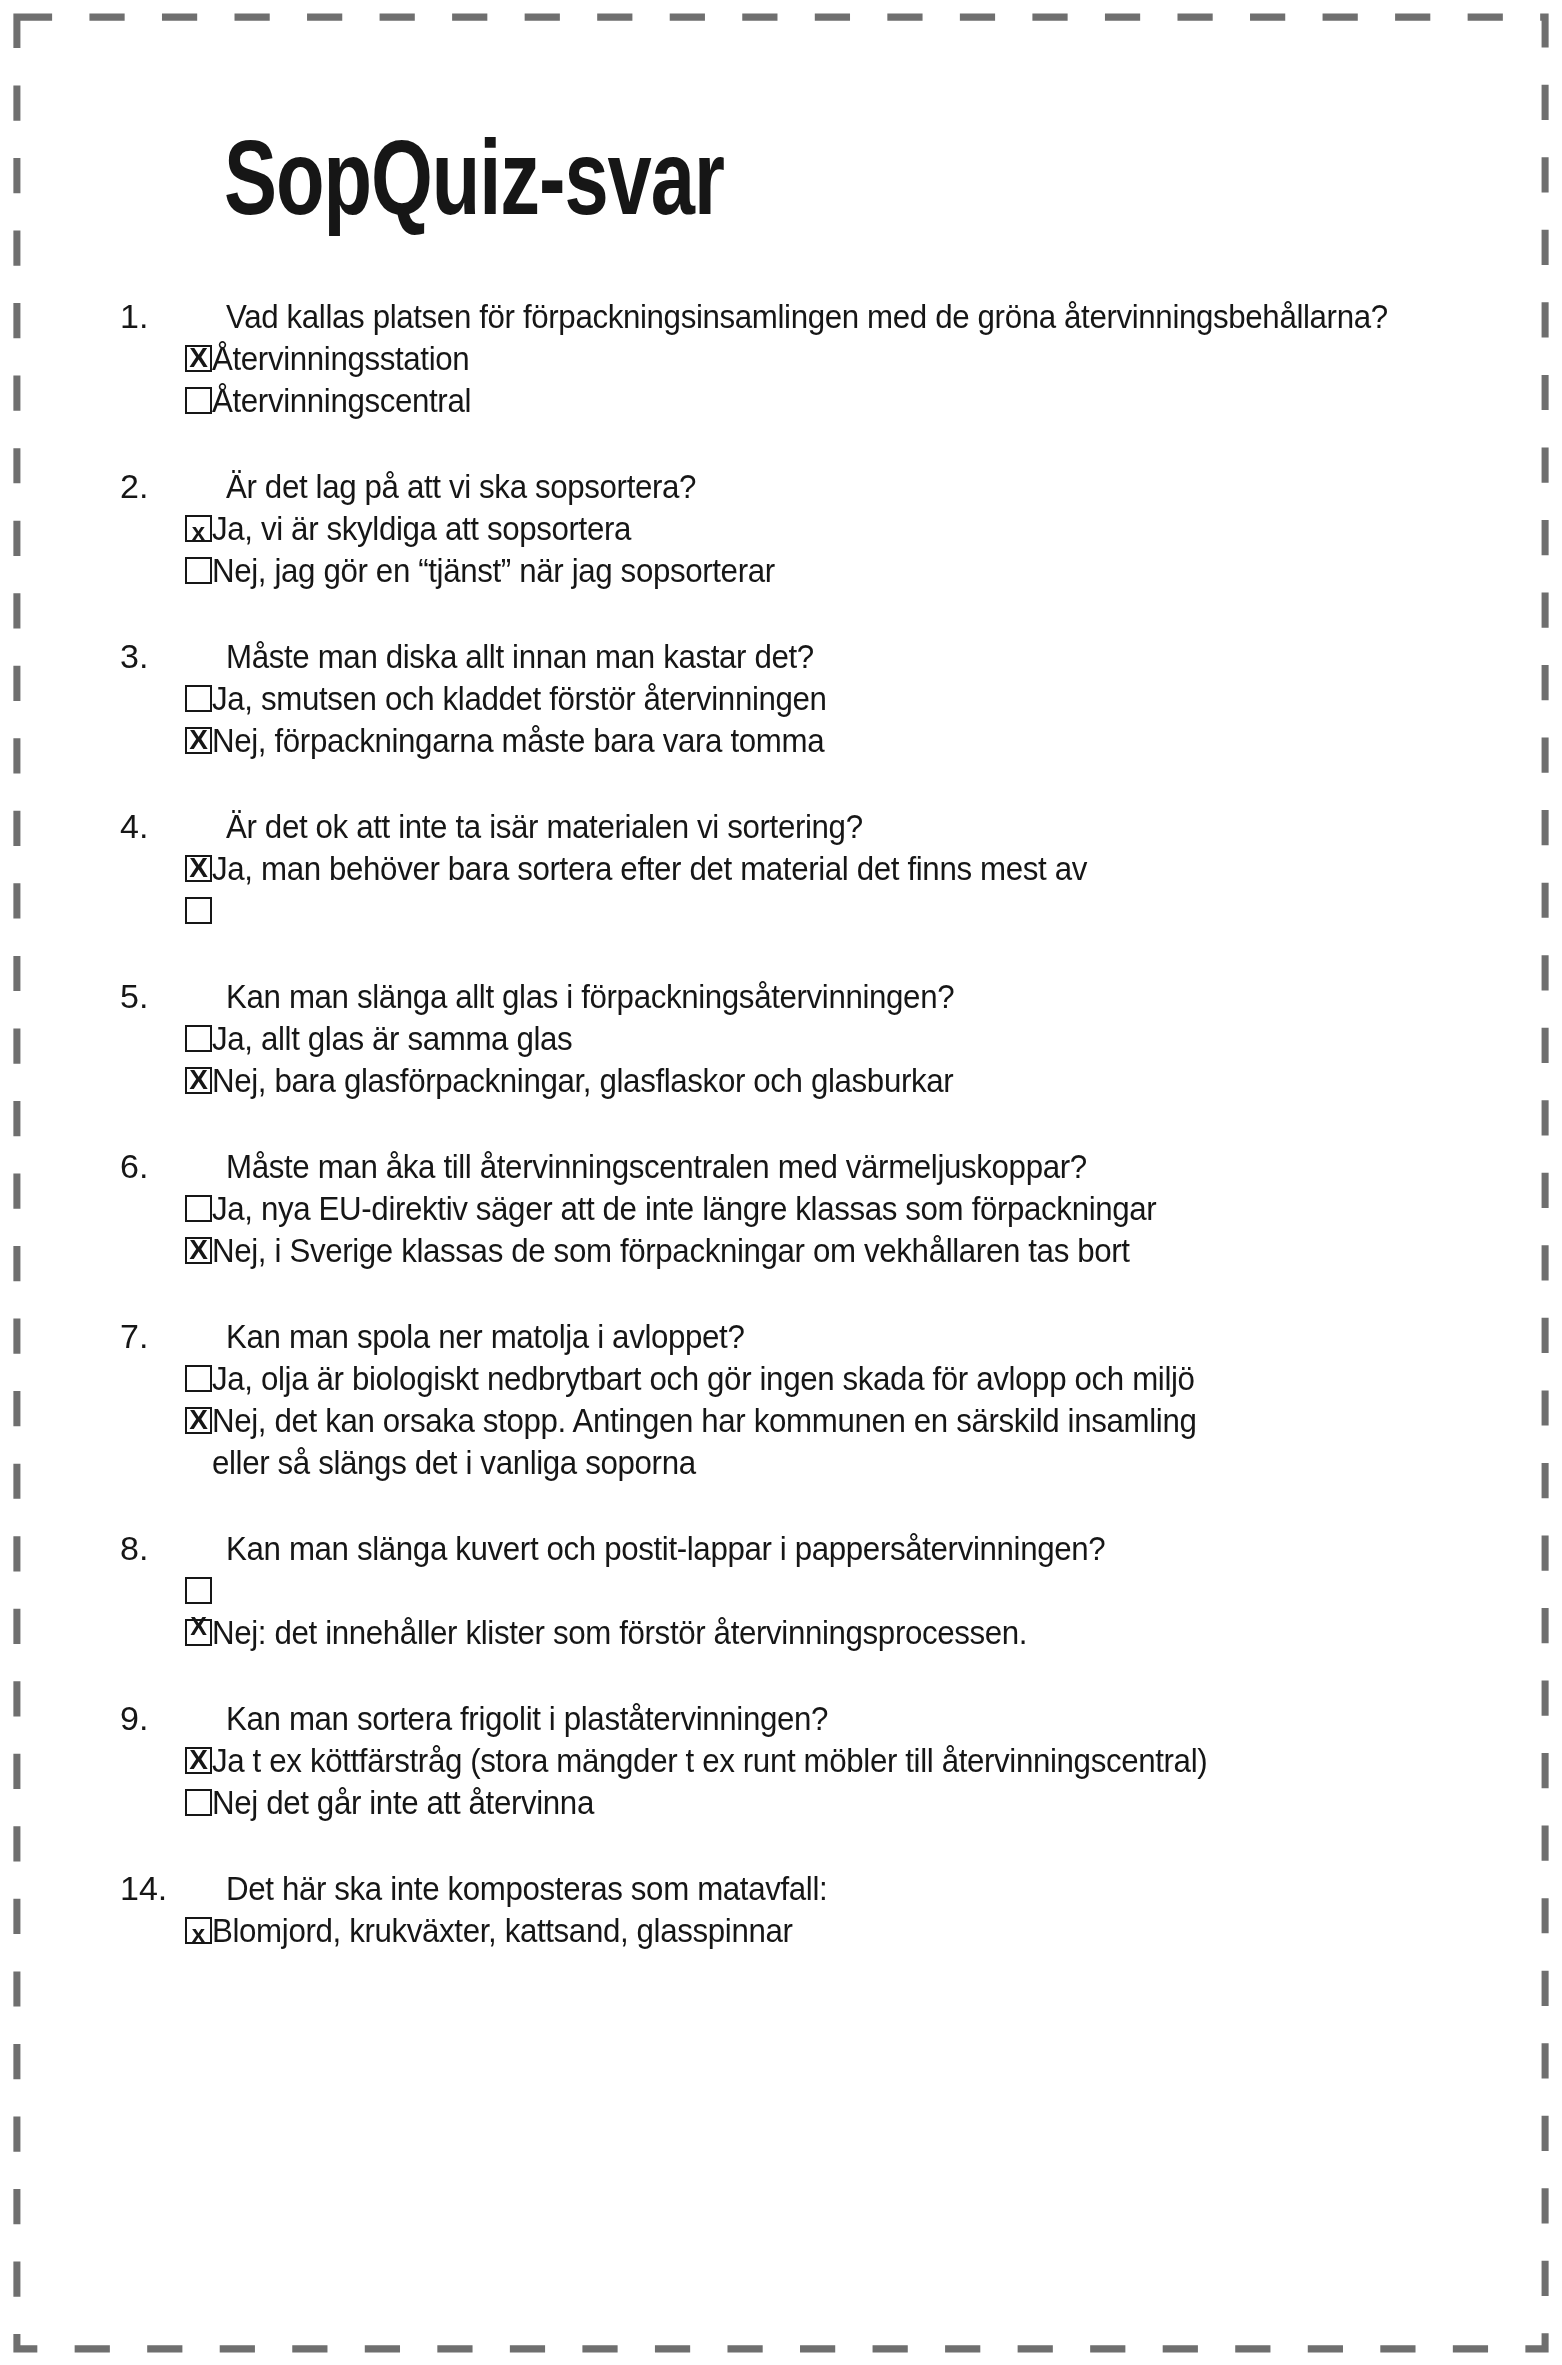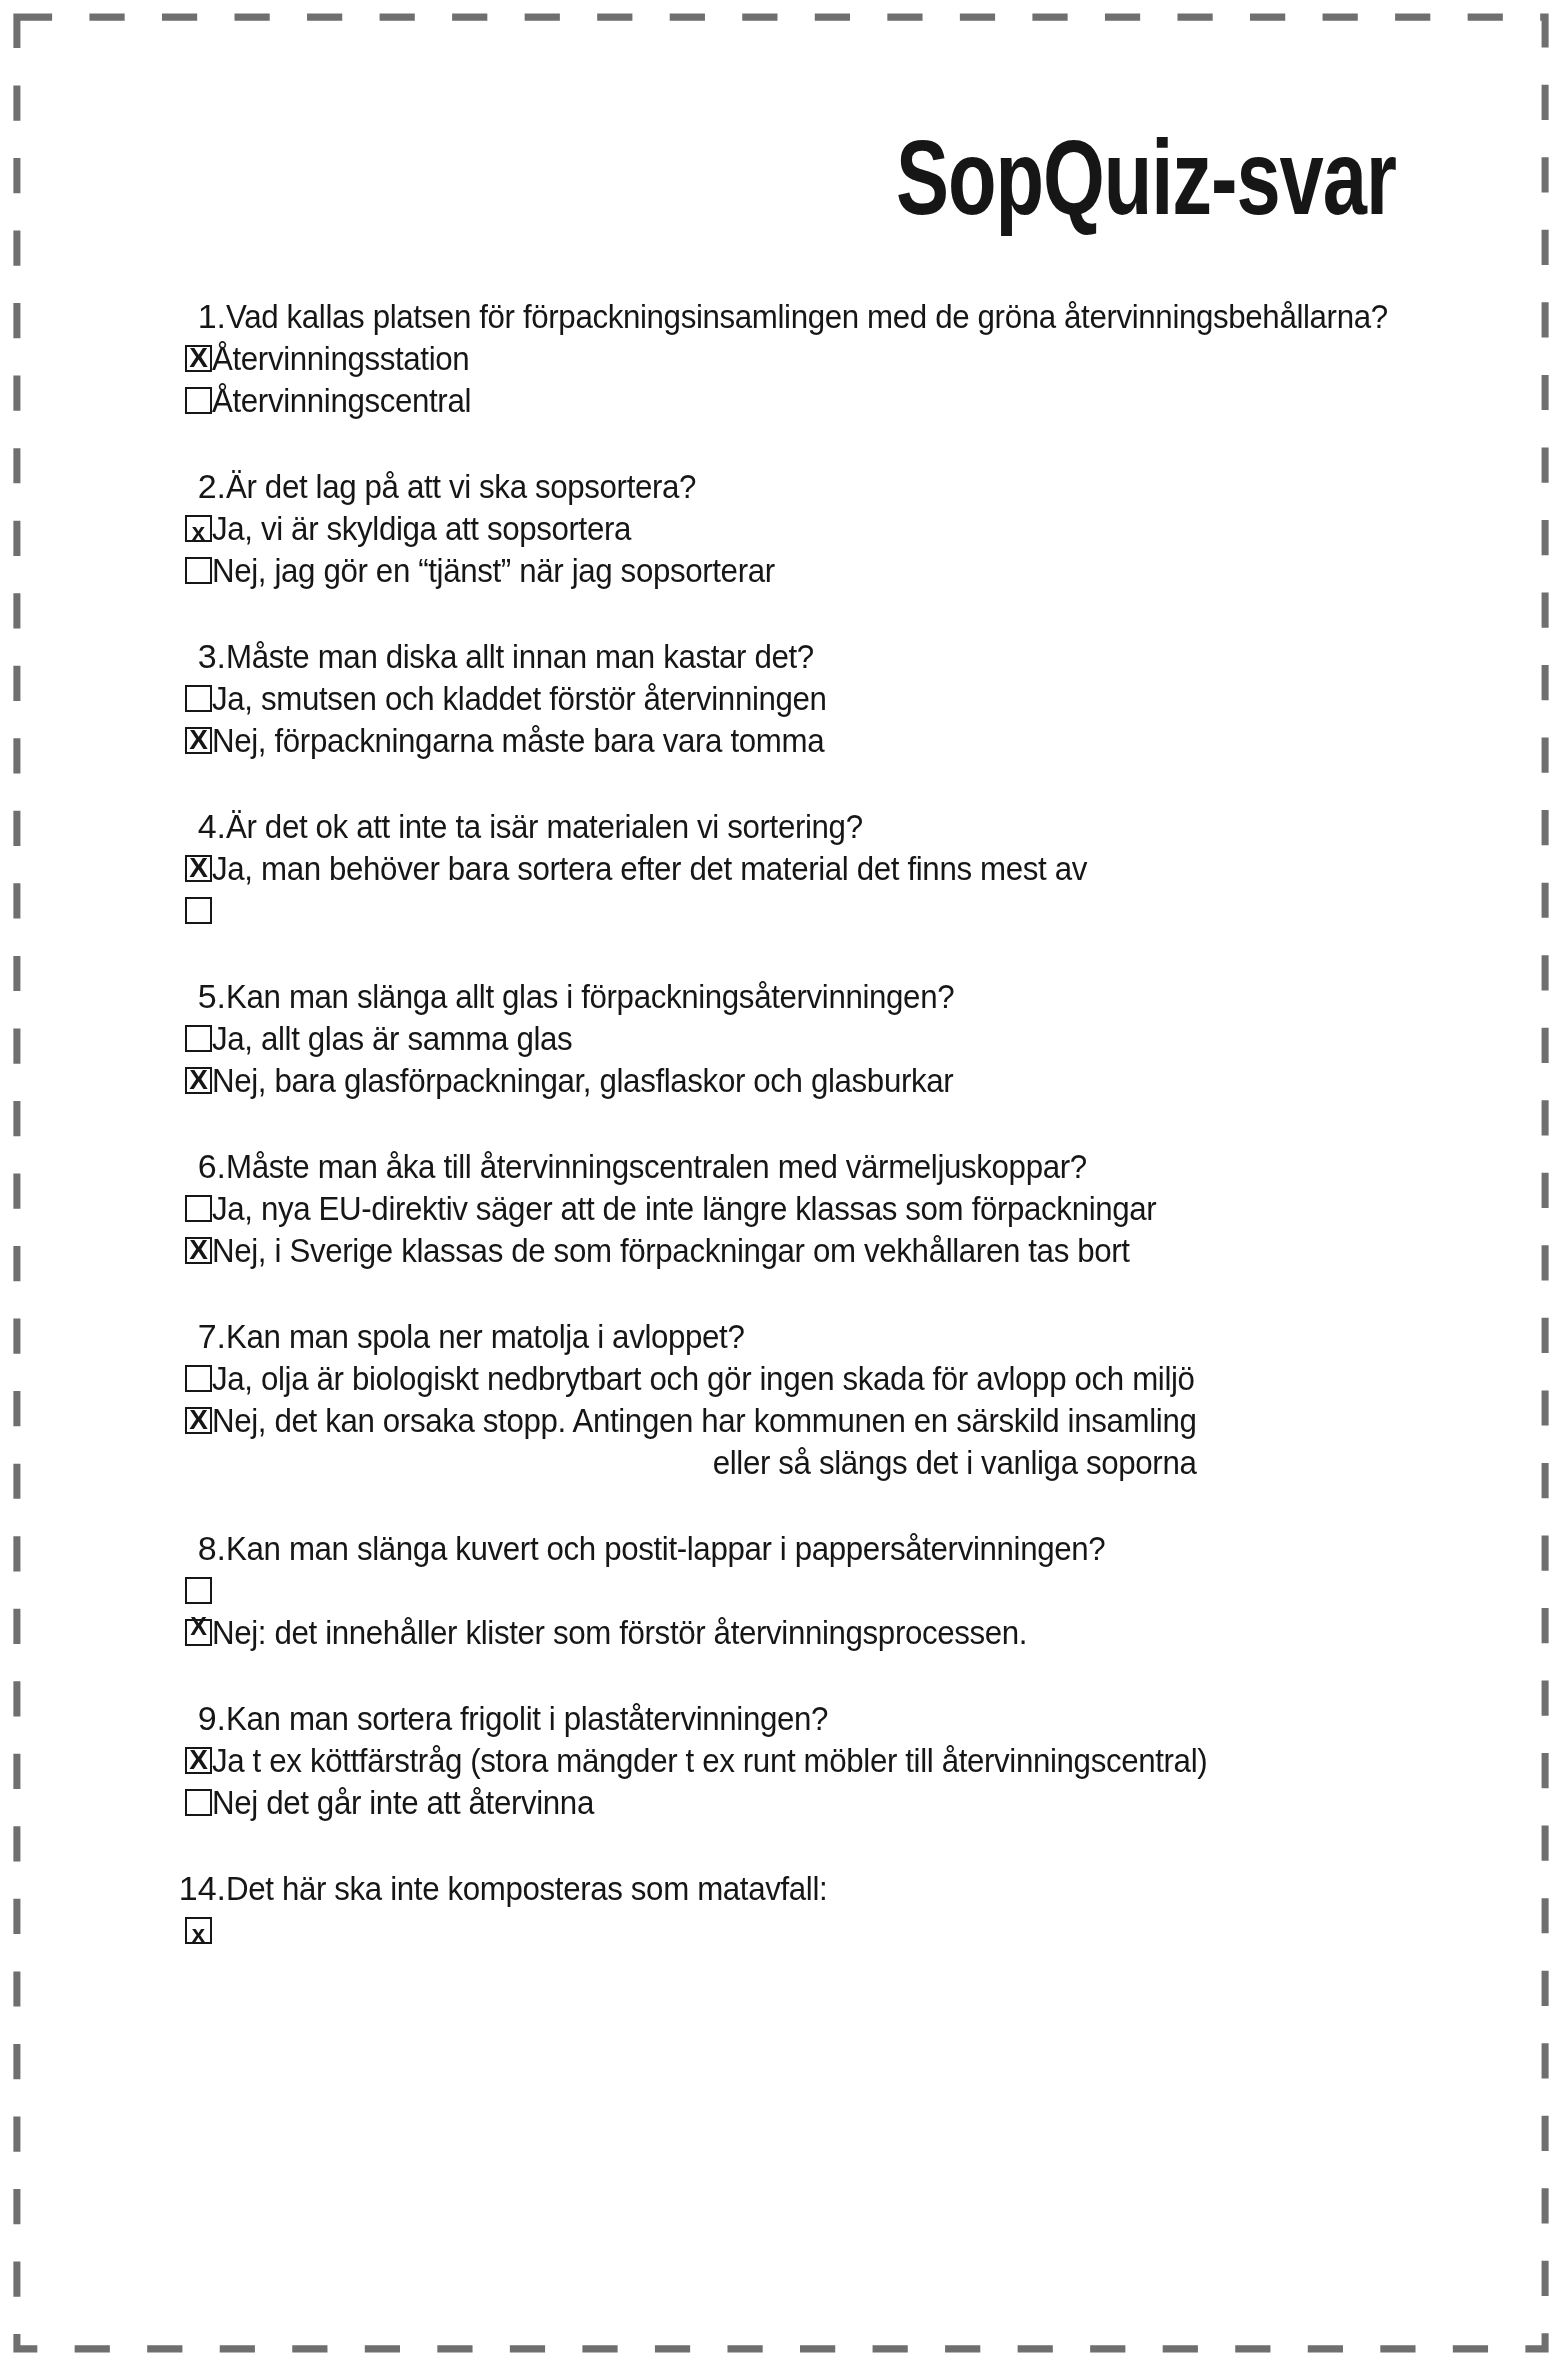--- a/index.html
+++ b/index.html
@@ -1,21 +1,21 @@
 <!DOCTYPE html>
 <html style="font-size:11.3px"><head>
 <meta charset="utf-8">
 <style>
   html,body{margin:0;padding:0;background:#ffffff;}
   body{
     width:1562px;height:2366px;position:relative;overflow:hidden;
     font-family:"Liberation Sans","DejaVu Sans",sans-serif;
     color:#161616;
   }
-  .page{position:absolute;inset:0;background:#ffffff;text-align:right;}
+  .page{position:absolute;inset:0;background:#ffffff;}
   .page-border{position:absolute;inset:0;width:1562px;height:2366px;pointer-events:none;}
   .title{
     margin:124px 0 0 224px;
     font-size:106px;font-weight:600;line-height:106px;
     display:inline-block;transform:scaleX(0.75);transform-origin:0 50%;
     white-space:nowrap;letter-spacing:-1.4px;
   }
   .questions{margin-top:65px;}
   .question{margin-bottom:44px;}
   .q-row{display:flex;align-items:center;height:42px;}
@@ -272,18 +272,22 @@
 
     <div class="question">
       <div class="q-row">
           <span class="q-num">14.</span>
           <span class="q-text">Det här ska inte komposteras som matavfall:</span>
         </div>
       <div class="opt-row">
           <span class="checkbox">
             <span class="mark mark-low">x</span>
           </span>
+          <span class="opt-lines">
+            <span class="opt-text">Blomjord, krukväxter, kattsand, glasspinnar</span>
+            <span class="opt-text"></span>
+          </span>
         </div>
     </div>
 
   </div>
 </div>
 
 
 </body></html>

